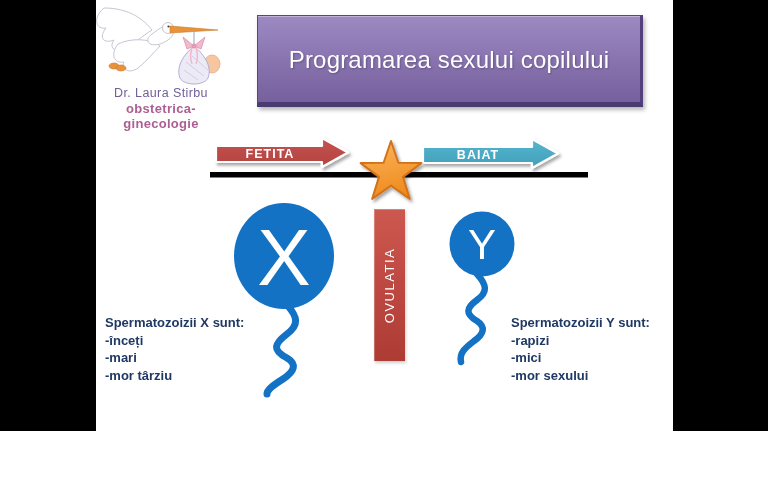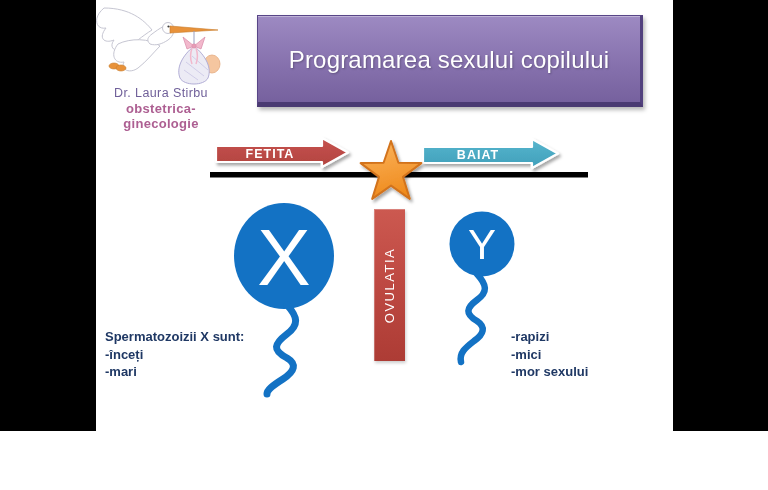--- a/index.html
+++ b/index.html
@@ -27,21 +27,21 @@
                font-family:"Liberation Sans",sans-serif;}
   .chromo{fill:#fff;font-weight:300;font-family:"Liberation Sans",sans-serif;}
 
   .ovulation-bar{position:absolute;left:374px;top:209px;width:31px;height:152px;
                  background:linear-gradient(180deg,#cc5950 0%,#bf4a43 45%,#ad3c35 100%);
                  box-shadow:inset 1px 1px 0 rgba(255,255,255,.25), 1px 2px 3px rgba(0,0,0,.2);
                  display:flex;align-items:center;justify-content:center;}
   .ovulation-label{transform:rotate(-90deg);white-space:nowrap;color:#fff;
                    font-size:13px;letter-spacing:1.5px;font-weight:500;}
 
-  .trait-block{position:absolute;top:328px;width:170px;color:#1f3864;font-weight:bold;
+  .trait-block{position:absolute;top:314px;width:170px;color:#1f3864;font-weight:bold;
                font-size:13px;line-height:17.5px;}
   .trait-block.left{left:105px;}
   .trait-block.right{left:511px;}
 </style>
 </head>
 <body>
 
 <div class="stage">
 
   <div class="letterbox left"></div>
@@ -125,21 +125,23 @@
   </svg>
 
   <div class="ovulation-bar">
     <span class="ovulation-label">OVULATIA</span>
   </div>
 
   <div class="trait-block left">
     <div>Spermatozoizii X sunt:</div>
     <div>-înceți</div>
     <div>-mari</div>
+    <div>-mor târziu</div>
   </div>
 
   <div class="trait-block right">
+    <div>Spermatozoizii Y sunt:</div>
     <div>-rapizi</div>
     <div>-mici</div>
     <div>-mor sexului</div>
   </div>
 
 </div>
 
 </body></html>

